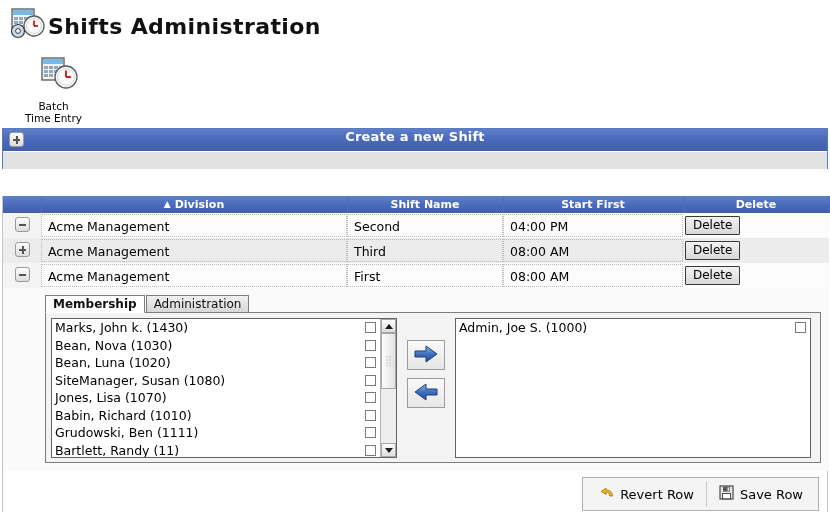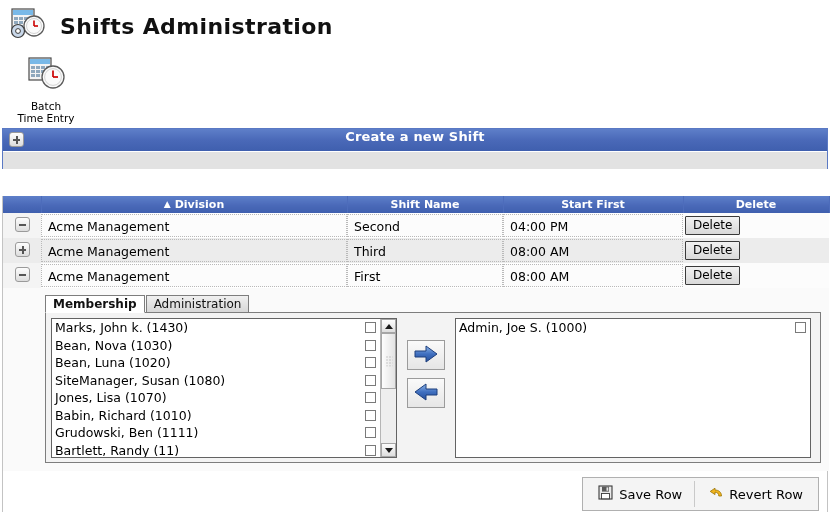--- a/index.html
+++ b/index.html
@@ -22,36 +22,35 @@
     display: flex;
     align-items: center;
     padding: 8px 0 0 8px;
     height: 44px;
     box-sizing: border-box;
   }
   .page-title {
     font-size: 22px;
     font-weight: bold;
     letter-spacing: 0.4px;
-    margin-left: 12px;
     color: #111111;
     font-family: "DejaVu Sans", sans-serif;
   }
 
   
   .toolbar {
     padding: 10px 0 0 10px;
     height: 84px;
     box-sizing: border-box;
   }
   .launcher {
     width: 72px;
     display: flex;
     flex-direction: column;
-    align-items: center;
+    align-items: flex-end;
     cursor: pointer;
   }
   .launcher-label {
     margin-top: 3px;
     font-size: 10.5px;
     line-height: 12px;
     text-align: center;
     color: #000;
     white-space: pre-line;
   }
@@ -622,32 +621,32 @@
           </div>
         </td>
       </tr>
     </tbody>
   </table>
 
   <div class="footer-bar">
     <div class="btn-group">
       <button class="btn-action">
         <span>
+          <svg width="16" height="14" viewBox="0 0 16 14">
+            <path d="M8,2 C12,2 14.5,4.5 14.5,8 L11.8,8 C11.8,5.6 10.2,4.2 8,4.2 L8,6.6 L3.2,3.4 L8,0.2 Z" fill="#f0b41e" stroke="#9a7305" stroke-width="0.8" transform="translate(0,2)"></path>
+          </svg>
+        </span>
+        <span>Revert Row</span>
+      </button>
+      <button class="btn-action">
+        <span>
           <svg width="15" height="15" viewBox="0 0 15 15">
             <rect x="1" y="1" width="13" height="13" fill="#e9e9e9" stroke="#3a3a3a" stroke-width="1.1"></rect>
             <rect x="4" y="1.6" width="7" height="5" fill="#5a5a5a"></rect>
             <rect x="8.5" y="2.4" width="1.8" height="3.4" fill="#e9e9e9"></rect>
             <rect x="3.5" y="8.5" width="8" height="5.3" fill="#ffffff" stroke="#3a3a3a" stroke-width="0.9"></rect>
           </svg>
         </span>
         <span>Save Row</span>
       </button>
-      <button class="btn-action">
-        <span>
-          <svg width="16" height="14" viewBox="0 0 16 14">
-            <path d="M8,2 C12,2 14.5,4.5 14.5,8 L11.8,8 C11.8,5.6 10.2,4.2 8,4.2 L8,6.6 L3.2,3.4 L8,0.2 Z" fill="#f0b41e" stroke="#9a7305" stroke-width="0.8" transform="translate(0,2)"></path>
-          </svg>
-        </span>
-        <span>Revert Row</span>
-      </button>
     </div>
   </div>
 </div>
 
 </body></html>

